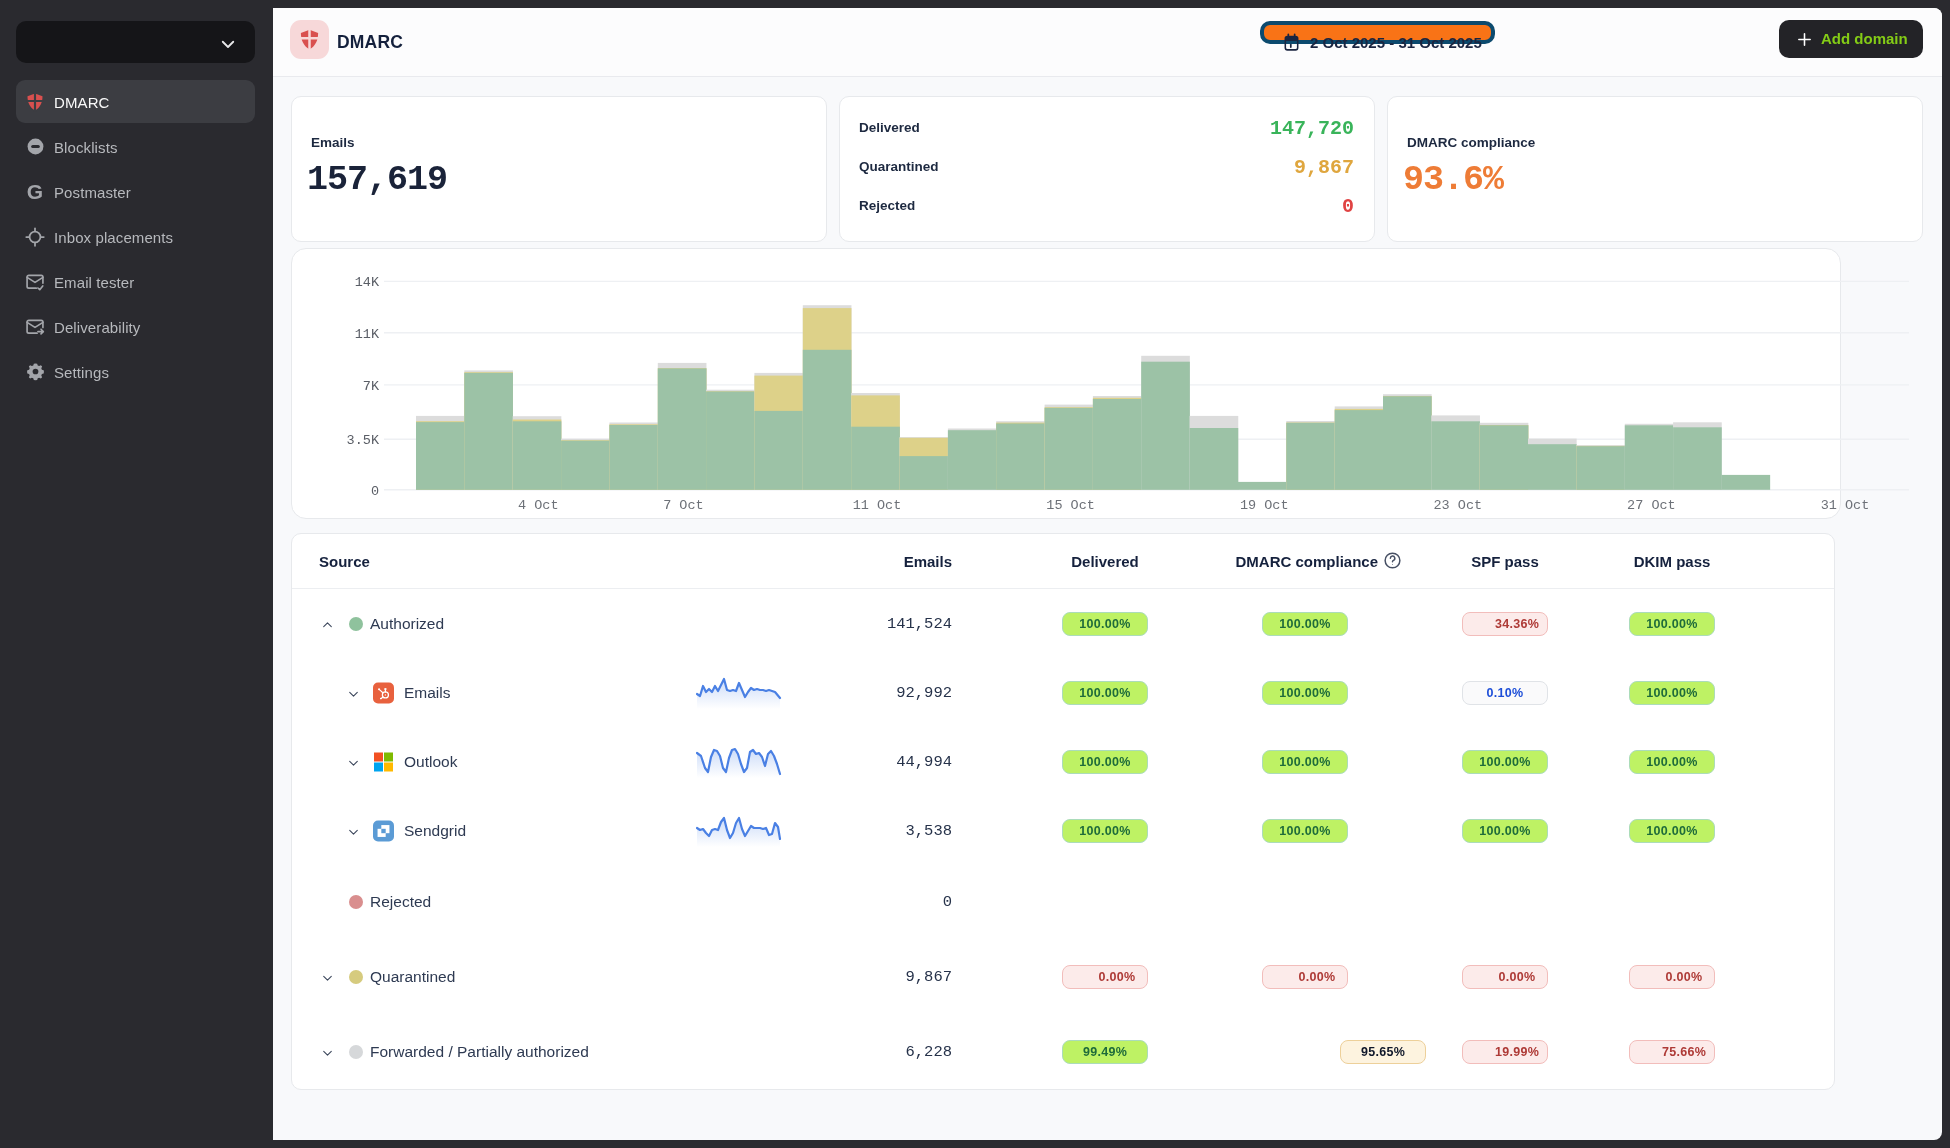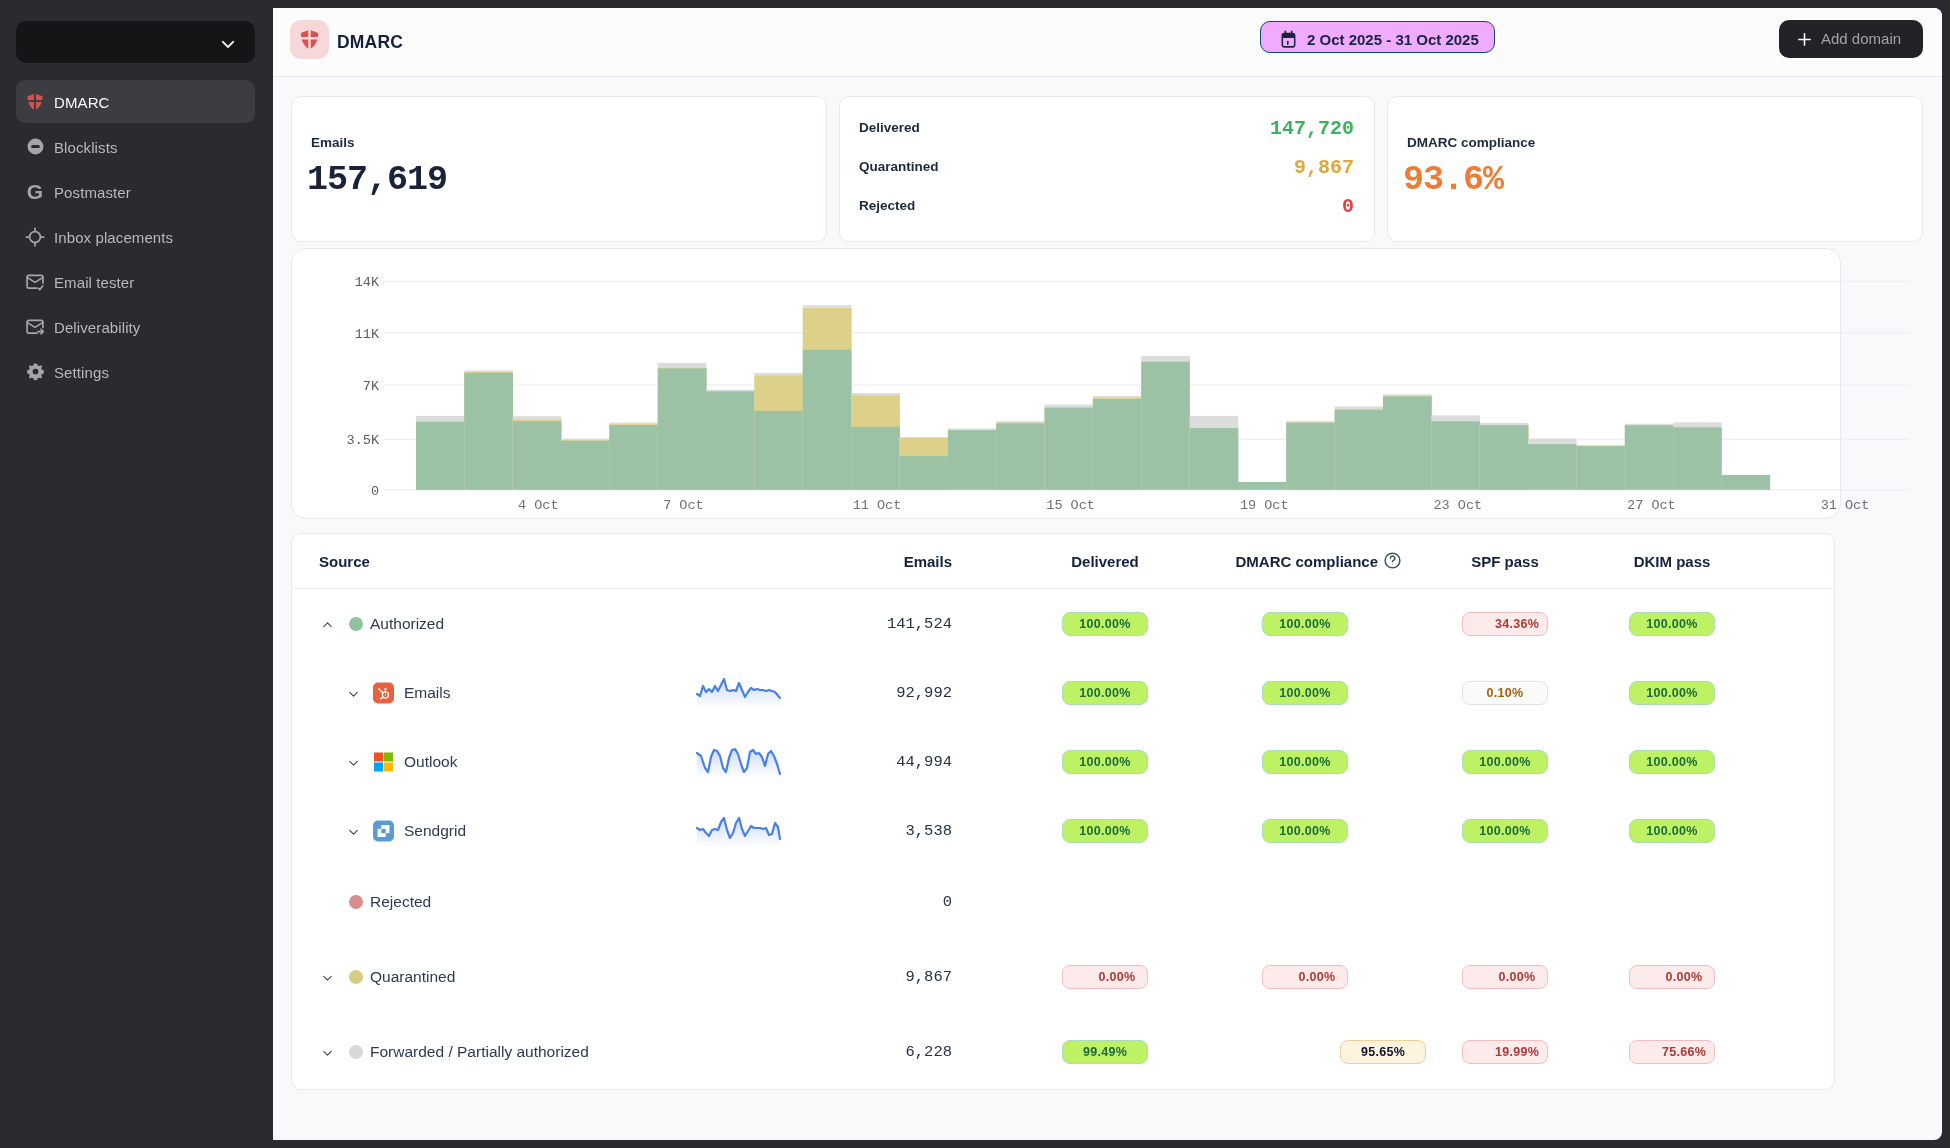--- a/index.html
+++ b/index.html
@@ -12,30 +12,30 @@
 .nav.active { background:#3c3d42; }
 .navicon { position:absolute; left:9px; top:50%; transform:translateY(-50%); width:20px; height:20px; display:flex; align-items:center; justify-content:center; }
 .navlab { position:absolute; left:38px; top:50%; transform:translateY(-50%); font-size:15px; color:#b7b9bd; letter-spacing:0.1px; }
 .nav.active .navlab { color:#fafafa; font-weight:400; }
 
 
 #main { position:absolute; left:273px; top:8px; width:1669px; height:1132px; background:#f8f9fb; border-radius:0 8px 8px 0; }
 #hdr { position:absolute; left:0; top:0; width:100%; height:69px; background:#fcfcfd; border-bottom:1px solid #e9eaee; border-radius:0 8px 0 0; }
 #hicon { position:absolute; left:17px; top:12px; width:39px; height:39px; background:#f7d8d9; border-radius:11px; display:flex; align-items:center; justify-content:center; }
 #htitle { position:absolute; left:64px; top:24px; font-size:17.5px; font-weight:700; color:#14203c; letter-spacing:0.2px; }
-.hbtn { position:absolute; background:#f0abfc; border:1px solid #0c4a6e; border-radius:10px; height:32px; top:13px; }
+.hbtn { position:absolute; background:#f97316; border:4px solid #0c4a6e; border-radius:10px; height:23px; top:13px; }
 #datebtn { left:987px; width:235px; }
 #datebtn svg { position:absolute; left:19px; top:8px; }
 #datebtn b { position:absolute; left:46px; top:8.5px; font-size:15px; color:#1b2540; font-weight:700; white-space:nowrap; }
 #dombtn { left:1229px; width:268px; }
 #dombtn b { position:absolute; left:18px; top:8.5px; font-size:15px; color:#1b2540; font-weight:700; }
 #dombtn svg { position:absolute; right:21px; top:11px; }
 #addbtn { position:absolute; left:1506px; top:12px; width:144px; height:38px; background:#232327; border-radius:10px; }
 #addbtn svg { position:absolute; left:17px; top:10.5px; }
-#addbtn b { position:absolute; left:42px; top:9.5px; font-size:15px; color:#a3a3a3; font-weight:400; }
+#addbtn b { position:absolute; left:42px; top:9.5px; font-size:15px; color:#84cc16; font-weight:700; }
 
 .card { position:absolute; background:#fff; border:1px solid #e7e9ec; border-radius:10px; }
 
 
 .slabel { position:absolute; font-size:13.5px; font-weight:700; color:#1d2940; }
 .bignum { position:absolute; font-family:"Liberation Mono",monospace; font-weight:700; font-size:35px; letter-spacing:-1px; }
 .mrow { position:absolute; left:19px; right:20px; height:20px; }
 .mrow b { position:absolute; left:0; font-size:13.5px; font-weight:700; color:#1d2940; top:2px; }
 .mrow span { position:absolute; right:0; top:-1px; font-family:"Liberation Mono",monospace; font-weight:700; font-size:20px; }
 
@@ -48,21 +48,21 @@
 .pname { position:absolute; left:78px; top:50%; transform:translateY(-50%); font-size:15.5px; color:#2e3a52; }
 .cchev { position:absolute; left:55px; top:50%; transform:translateY(-50%); width:13px; height:13px; }
 .cicon { position:absolute; left:81px; top:50%; transform:translateY(-50%); width:21px; height:21px; display:flex; align-items:center; justify-content:center; }
 .cname { position:absolute; left:112px; top:50%; transform:translateY(-50%); font-size:15.5px; color:#2e3a52; }
 .spark { position:absolute; left:404px; top:50%; transform:translateY(-50%); width:88px; height:36px; }
 .emails { position:absolute; left:460px; width:200px; text-align:right; top:50%; transform:translateY(-50%); font-family:"Liberation Mono",monospace; font-size:15.5px; color:#26324a; }
 .pill { position:absolute; top:50%; width:86px; height:24px; margin-left:-43px; transform:translateY(-50%); border-radius:8px; font-family:"Liberation Sans",sans-serif; font-weight:700; font-size:12.5px; letter-spacing:0.3px; display:flex; align-items:center; justify-content:center; border:1px solid; }
 .pg { background:#bef264; border-color:#abdcba; color:#1e6b3a; }
 .pr { background:#fcebea; border-color:#f2bdbb; color:#ae3a36;padding-left:24px; }
 .pa { background:#fdf3df; border-color:#edd09a; color:#0f172a;margin-left:35px; }
-.pn { background:#fafafb; border-color:#e0e3e7; color:#a16207;text-align:center; }
+.pn { background:#fafafb; border-color:#e0e3e7; color:#1d4ed8;text-align:center; }
 .srcicon { display:flex; width:21px; height:21px; border-radius:5px; align-items:center; justify-content:center; }
 </style></head>
 <body>
 
 <div id="wsbtn">
     <svg width="18" height="18" viewBox="0 0 24 24" fill="none" stroke="#e8e8ea" stroke-width="2.4" stroke-linecap="round" stroke-linejoin="round">
       <polyline points="5,9 12,16 19,9"></polyline>
     </svg>
   </div>
 <div class="nav active" style="top:80px;">

